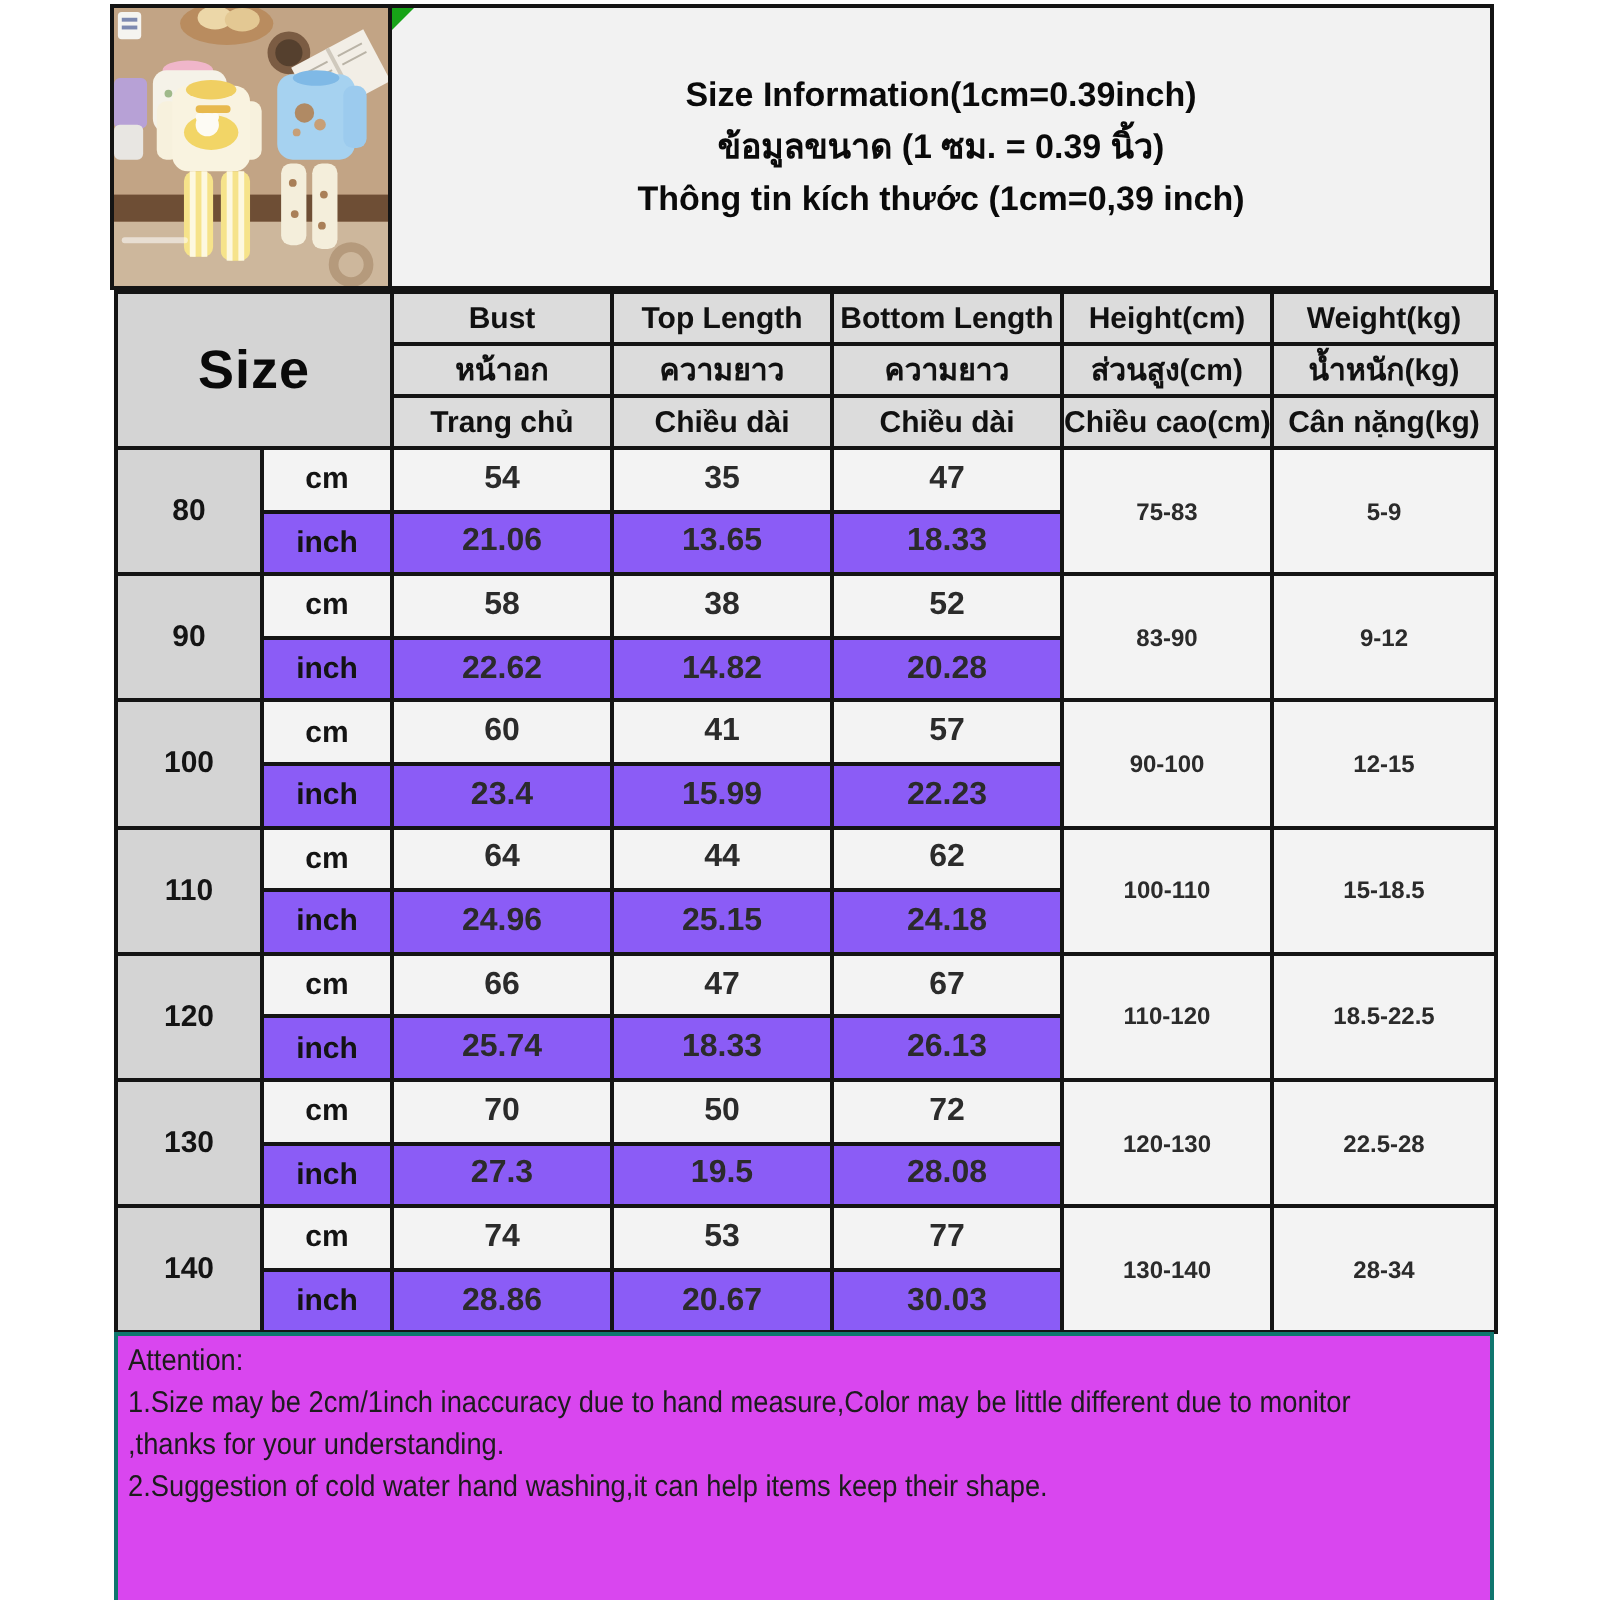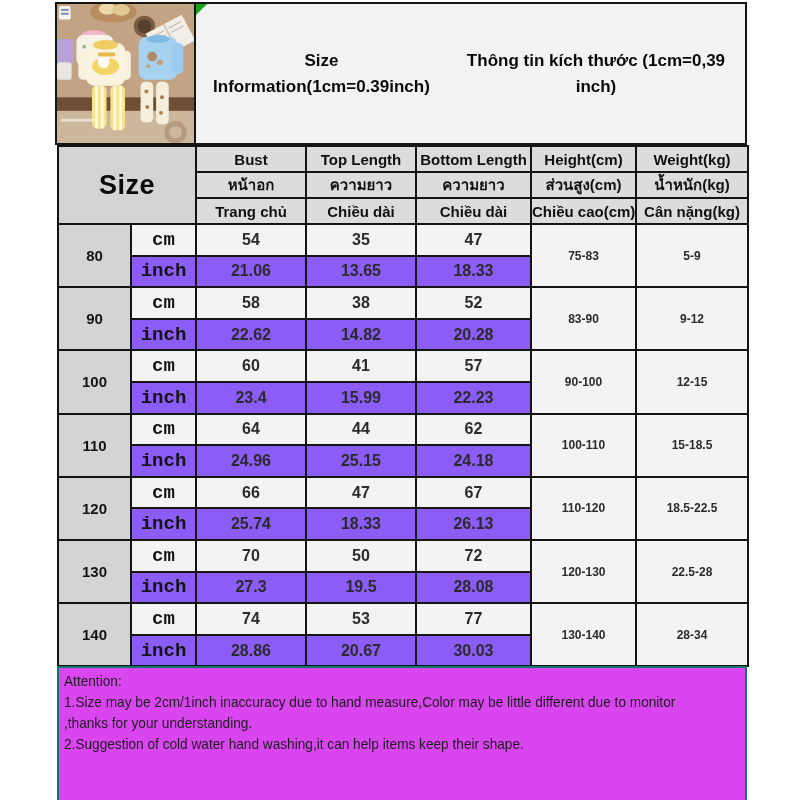--- a/index.html
+++ b/index.html
@@ -13,21 +13,21 @@
   
   .photo{
     position:absolute;left:55px;top:2px;width:141px;height:143px;
     border:2px solid #141414;overflow:hidden;background:#c5a988;
   }
   .photo svg{display:block;width:100%;height:100%;}
 
   .title-box{
     position:absolute;left:194px;top:2px;width:553px;height:143px;
     background:#f2f2f2;border:2px solid #141414;
-    display:flex;justify-content:center;align-items:center;
+    display:flex;flex-direction:column;justify-content:center;align-items:center;
   }
   .title-box::before{
     content:'';position:absolute;top:0;left:0;width:0;height:0;
     border-top:11px solid #17a317;border-right:11px solid transparent;
   }
   .title-line{
     font-weight:bold;font-size:17px;line-height:26px;text-align:center;color:#0a0a0a;
   }
 
   
@@ -37,21 +37,21 @@
   }
   .size-table td,.size-table th{
     border:2px solid #141414;padding:0;text-align:center;vertical-align:middle;
     font-weight:bold;overflow:hidden;white-space:nowrap;
   }
   .size-table thead tr{height:26px;}
   .size-table tbody tr{height:31.6px;}
   .hdr{background:#dcdcdc;font-size:15px;color:#111;margin-left:45px;}
   .size-corner{background:#d4d4d4;font-size:27px;letter-spacing:0.5px;color:#0a0a0a;}
   .size-cell{background:#d4d4d4;font-size:15px;color:#141414;margin-top:40px;}
-  .unit-cell{font-size:19px;color:#141414;font-family:Liberation Mono, monospace;}
+  .unit-cell{font-size:15px;color:#141414;}
   .val-cell{font-size:16px;color:#2b2b2b;}
   .range-cell{background:#f3f3f3;font-size:12px;color:#2b2b2b;}
   .row-cm{background:#f3f3f3;}
   .row-inch{background:#8b5cf6;}
 
   
   .attention{
     position:absolute;left:57px;top:666px;width:690px;height:166px;
     border:2px solid #0f766e;background:#d946ef;padding:2px 5px;
   }
@@ -136,20 +136,21 @@
     <rect x="2" y="2" width="12" height="14" rx="2" fill="#f5f4f0"></rect>
     <rect x="4" y="5" width="8" height="2" fill="#7d89b0"></rect>
     <rect x="4" y="9" width="8" height="2" fill="#7d89b0"></rect>
 
     <rect x="4" y="118" width="34" height="3" rx="1.5" fill="#ffffff" opacity="0.55"></rect>
   </svg>
 </div>
 
 <div class="title-box">
   <div class="title-line">Size Information(1cm=0.39inch)</div>
+  <div class="title-line">ข้อมูลขนาด (1 ซม. = 0.39 นิ้ว)</div>
   <div class="title-line">Thông tin kích thước (1cm=0,39 inch)</div>
 </div>
 
 <table class="size-table">
   <colgroup>
     <col style="width:73px">
       <col style="width:65px">
       <col style="width:110px">
     <col style="width:110px">
       <col style="width:115px">

